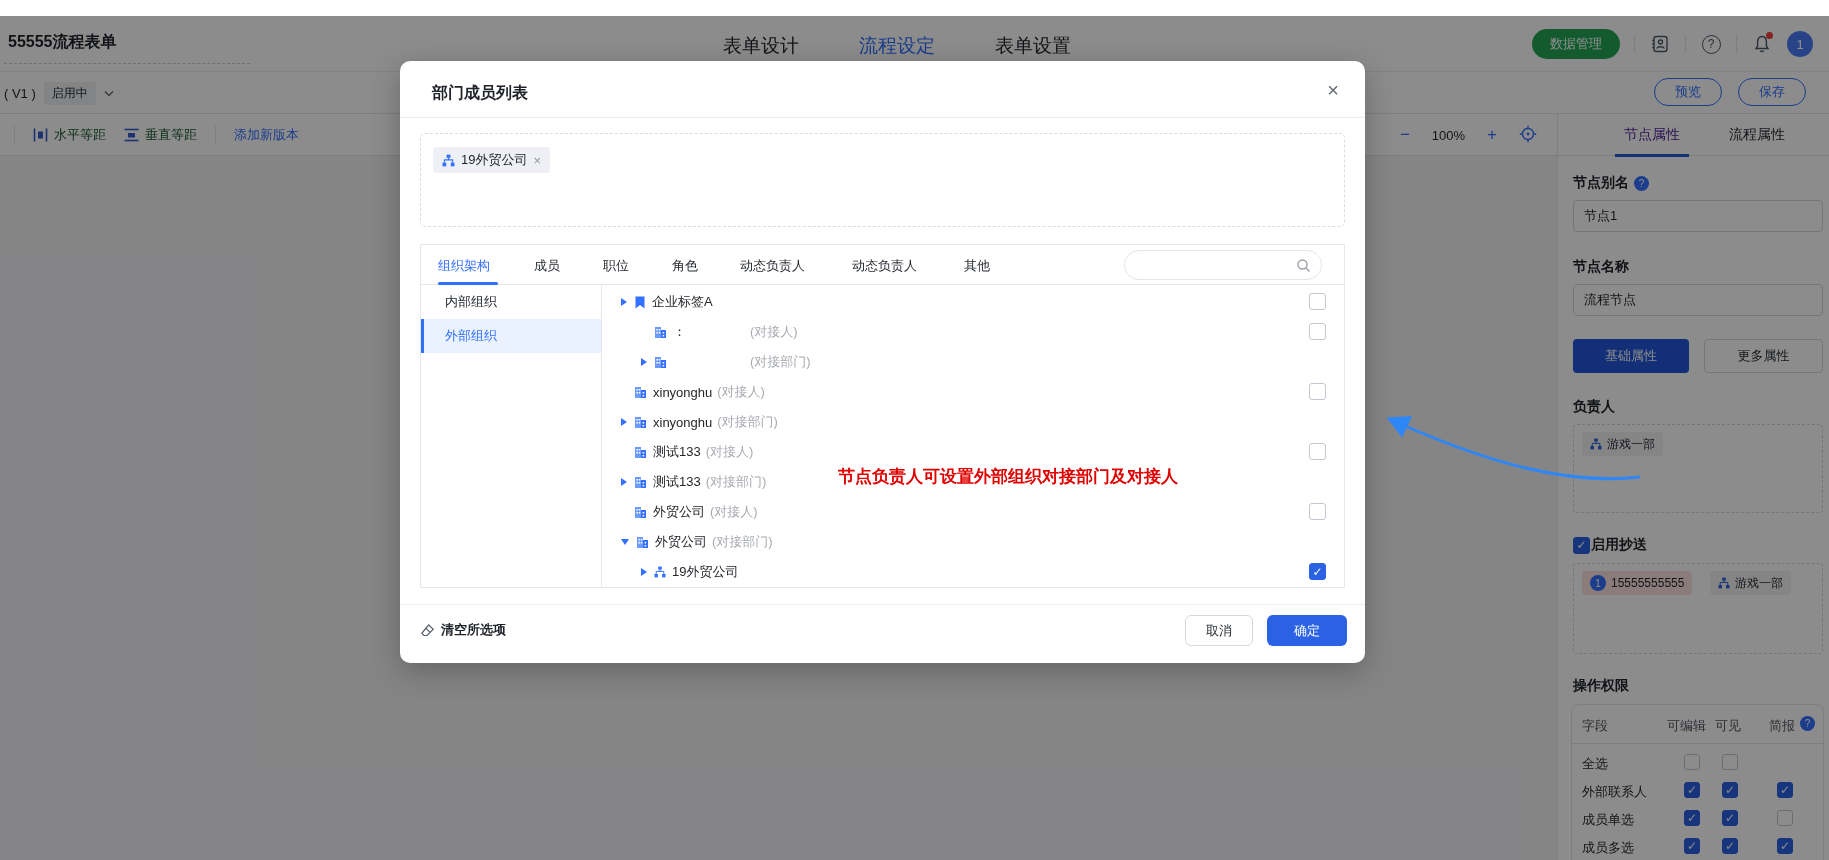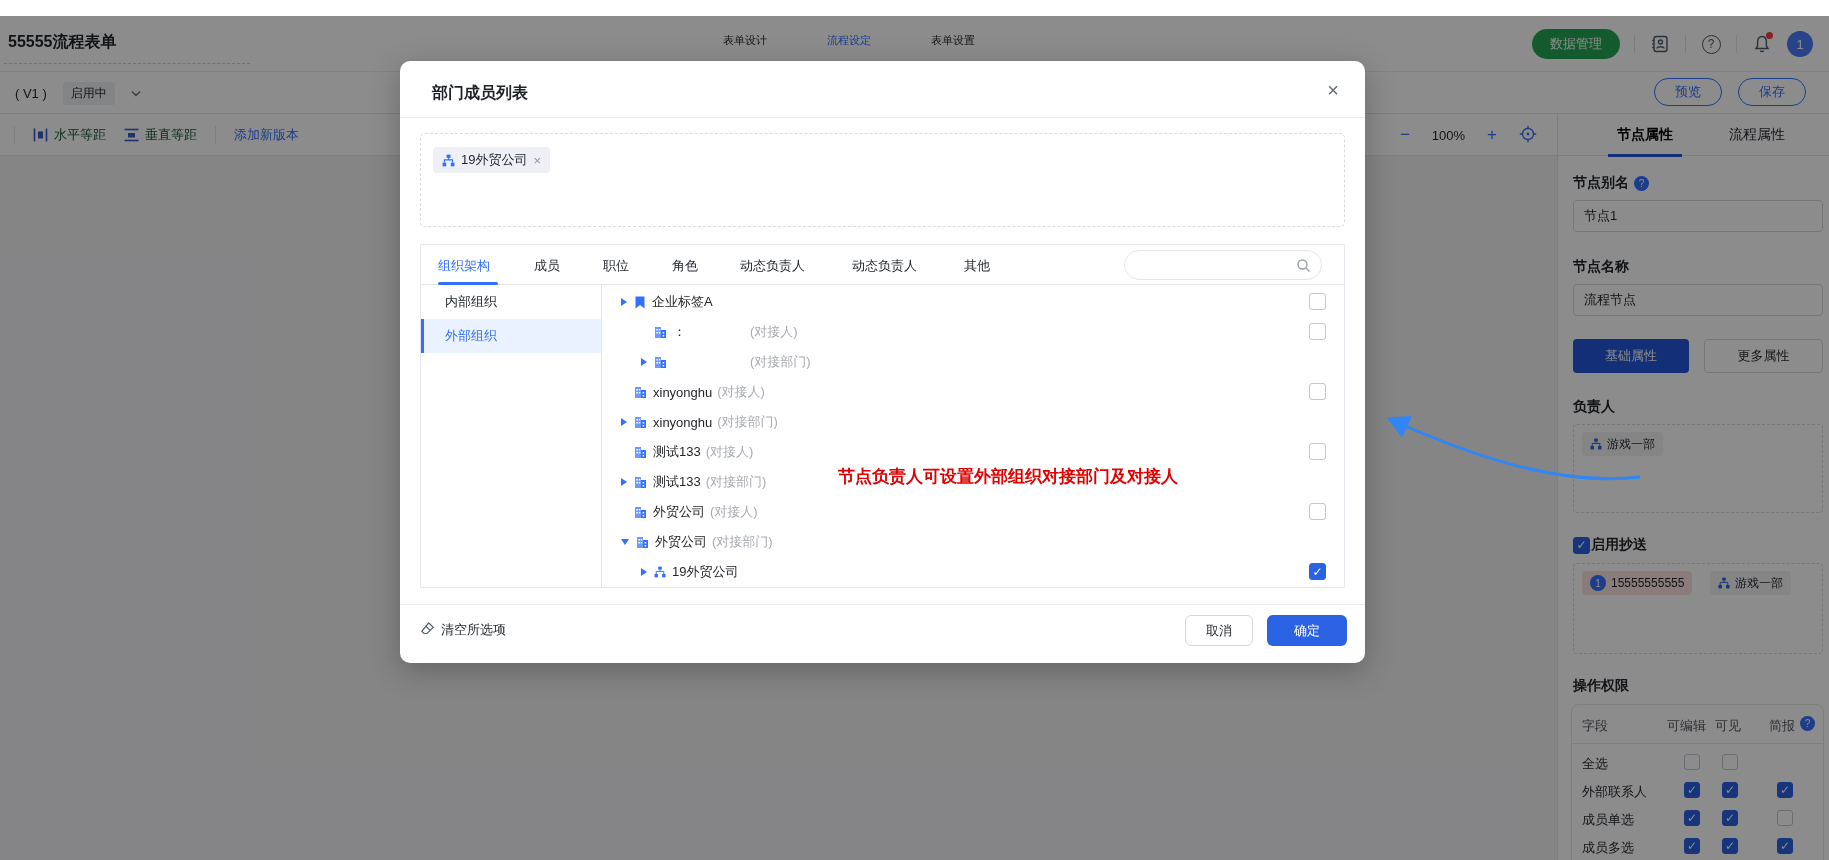--- a/index.html
+++ b/index.html
@@ -3,51 +3,51 @@
 <meta charset="utf-8">
 <style>
   * { margin:0; padding:0; box-sizing:border-box; }
   body { font-family:"Liberation Sans","DejaVu Sans",sans-serif; background:#fff; }
   #root { position:relative; width:1829px; height:860px; overflow:hidden; background:#fff;margin-top:16px; }
 
   
   #bar1 { position:absolute; left:0; top:0; width:1829px; height:56px; background:#fff; border-bottom:1px solid #ebedf0; }
   #app-title { position:absolute; left:8px; top:16px; font-size:16px; color:#1f2329; font-weight:600; }
   #title-dash { position:absolute; left:4px; top:47px; width:246px; border-bottom:1px dashed #c9cdd4; }
-  #top-tabs { position:absolute; left:723px; top:17px; display:flex; gap:60px; font-size:11px; color:#1f2329;text-align:center; }
+  #top-tabs { position:absolute; left:723px; top:17px; display:flex; gap:60px; font-size:19px; color:#1f2329;text-align:center; }
   #top-tabs .ttab { cursor:pointer; }
   #top-tabs .ttab.active { color:#3370ff; }
   #bar1-right { position:absolute; right:16px; top:0; height:56px; display:flex; align-items:center; gap:14px; }
   #btn-data { height:30px; padding:0 18px; background:#23a757; color:#fff; font-size:13px; border:none; border-radius:16px; display:flex; align-items:center; }
   .vsep { width:1px; height:18px; background:#e5e6eb; }
   .top-ic { width:22px; height:22px; display:flex; align-items:center; justify-content:center; position:relative; color:#4e5969; }
   #bell-dot { position:absolute; right:0px; top:-1px; width:7px; height:7px; border-radius:50%; background:#f53f3f; }
   #avatar { width:26px; height:26px; border-radius:50%; background:#4a7bf7; color:#fff; font-size:13px; display:flex; align-items:center; justify-content:center; }
   #help-circle { width:19px; height:19px; border:1.5px solid #4e5969; border-radius:50%; font-size:12px; display:flex; align-items:center; justify-content:center; color:#4e5969; }
 
   #bar2 { position:absolute; left:0; top:56px; width:1829px; height:42px; background:#fff; border-bottom:1px solid #e5e6eb; }
-  #ver-group { position:absolute; left:15px; top:0; height:42px; display:flex; align-items:center; gap:16px; font-size:13px; color:#1f2329; }
+  #ver-group { position:absolute; left:4px; top:0; height:42px; display:flex; align-items:center; gap:8px; font-size:13px; color:#1f2329; }
   #ver-status { background:#eff0f2; border-radius:3px; padding:3px 8px; font-size:12px; }
   #bar2-right { position:absolute; right:23px; top:6px; display:flex; gap:16px; }
   .pill-btn { height:28px; padding:0 20px; border:1px solid #3370ff; color:#3370ff; background:#fff; border-radius:15px; font-size:13px; display:flex; align-items:center; cursor:pointer; }
 
   #bar3 { position:absolute; left:0; top:98px; width:1557px; height:42px; background:#fff; border-bottom:1px solid #e5e6eb; }
   #bar3 .tb-item { display:flex; align-items:center; gap:6px; font-size:13px; color:#14532d; }
   #toolbar-left { position:absolute; left:14px; top:0; height:42px; display:flex; align-items:center; gap:18px; }
   #add-version { color:#3370ff; font-size:13px; cursor:pointer; }
   #zoom-ctrl { position:absolute; right:20px; top:0; height:42px; display:flex; align-items:center; gap:22px; font-size:14px; }
   #zoom-ctrl .zbtn { color:#3370ff; font-size:17px; cursor:pointer; }
   #zoom-val { color:#1f2329; font-size:13px; }
 
   #canvas { position:absolute; left:0; top:140px; width:1557px; height:720px; background:#f2f3f5; }
 
   
   #sidebar { position:absolute; left:1557px; top:98px; width:272px; height:762px; background:#fff; border-left:1px solid #e5e6eb; }
   #sb-tabs { position:relative; height:42px; border-bottom:1px solid #e5e6eb; font-size:14px; }
-  #sb-tab-node { position:absolute; left:59px; top:12px; color:#000000; font-weight:700; cursor:pointer; }
+  #sb-tab-node { position:absolute; left:66px; top:12px; color:#4c1d95; font-weight:400; cursor:pointer; }
   #sb-tab-node::after { content:""; position:absolute; left:-9px; right:-9px; bottom:-13px; height:3px; background:#2256d9; }
   #sb-tab-flow { position:absolute; left:171px; top:12px; color:#1f2329; cursor:pointer; }
   .sb-label { position:absolute; left:15px; font-size:14px; font-weight:700; color:#1f2329; display:flex; align-items:center; gap:5px; }
   .q-ic { width:15px; height:15px; border-radius:50%; background:#3370ff; color:#fff; font-size:10px; display:flex; align-items:center; justify-content:center; font-weight:400; }
   .sb-input { position:absolute; left:15px; width:250px; height:32px; border:1px solid #d5d8dd; border-radius:4px; font-size:13px; color:#1f2329; padding-left:10px; font-family:inherit; background:#fff; }
   .sb-btn { position:absolute; height:34px; border-radius:4px; font-size:13px; display:flex; align-items:center; justify-content:center; cursor:pointer; }
   #btn-basic { left:15px; width:116px; background:#2256d9; color:#fff; }
   #btn-more { left:146px; width:119px; background:#fff; border:1px solid #d5d8dd; color:#1f2329; }
   .dash-box { position:absolute; left:15px; width:250px; border:1px dashed #d4d7dd; border-radius:4px; background:#fff; }
   .tag { display:inline-flex; align-items:center; gap:5px; height:24px; padding:0 8px; background:#f2f3f5; border-radius:4px; font-size:12px; color:#1f2329; }
@@ -91,21 +91,21 @@
   .tree-row .arrow.right { border-width:4.5px 0 4.5px 6.5px; border-color:transparent transparent transparent #3370ff; }
   .tree-row .arrow.down { border-width:6.5px 4.5px 0 4.5px; border-color:#3370ff transparent transparent transparent; }
   .tree-row .arrow.none { border-width:4.5px 0 4.5px 6.5px; border-color:transparent; }
   .tree-row .ticon { margin-right:6px; display:flex; flex:none; }
   .tree-row .tsuffix { color:#a8abb2; margin-left:5px; }
   .tree-row .tname.gap { display:inline-block; width:72px; }
   .tree-row .cb { position:absolute; right:20px; top:6px; }
   .lv0 { padding-left:19px; } .lv1 { padding-left:19px; } .lv2 { padding-left:39px; }
   #m-annot { position:absolute; left:438px; top:404px; font-size:17px; font-weight:700; color:#e00000; white-space:nowrap; }
   #m-foot-div { position:absolute; left:0; top:543px; width:965px; border-top:1px solid #ececee; }
-  #m-clear { position:absolute; left:20px; top:560px; display:flex; gap:6px; font-size:13px; color:#1f2329; cursor:pointer; }
+  #m-clear { position:absolute; left:20px; top:560px; display:flex; align-items:center; gap:6px; font-size:13px; color:#1f2329; cursor:pointer;font-weight:bold; }
   #btn-cancel { position:absolute; right:112px; top:554px; width:68px; height:31px; background:#fff; border:1px solid #d5d8dd; border-radius:6px; font-size:13px; color:#1f2329; display:flex; align-items:center; justify-content:center; cursor:pointer; }
   #btn-ok { position:absolute; right:18px; top:554px; width:80px; height:31px; background:#2b62e3; border:none; border-radius:6px; font-size:13px; color:#fff; display:flex; align-items:center; justify-content:center; cursor:pointer; }
 
   #arrow-annot { position:absolute; left:0; top:0; width:1829px; height:860px; z-index:70; pointer-events:none; }
 </style>
 </head>
 <body>
 
 <div id="root">
 

